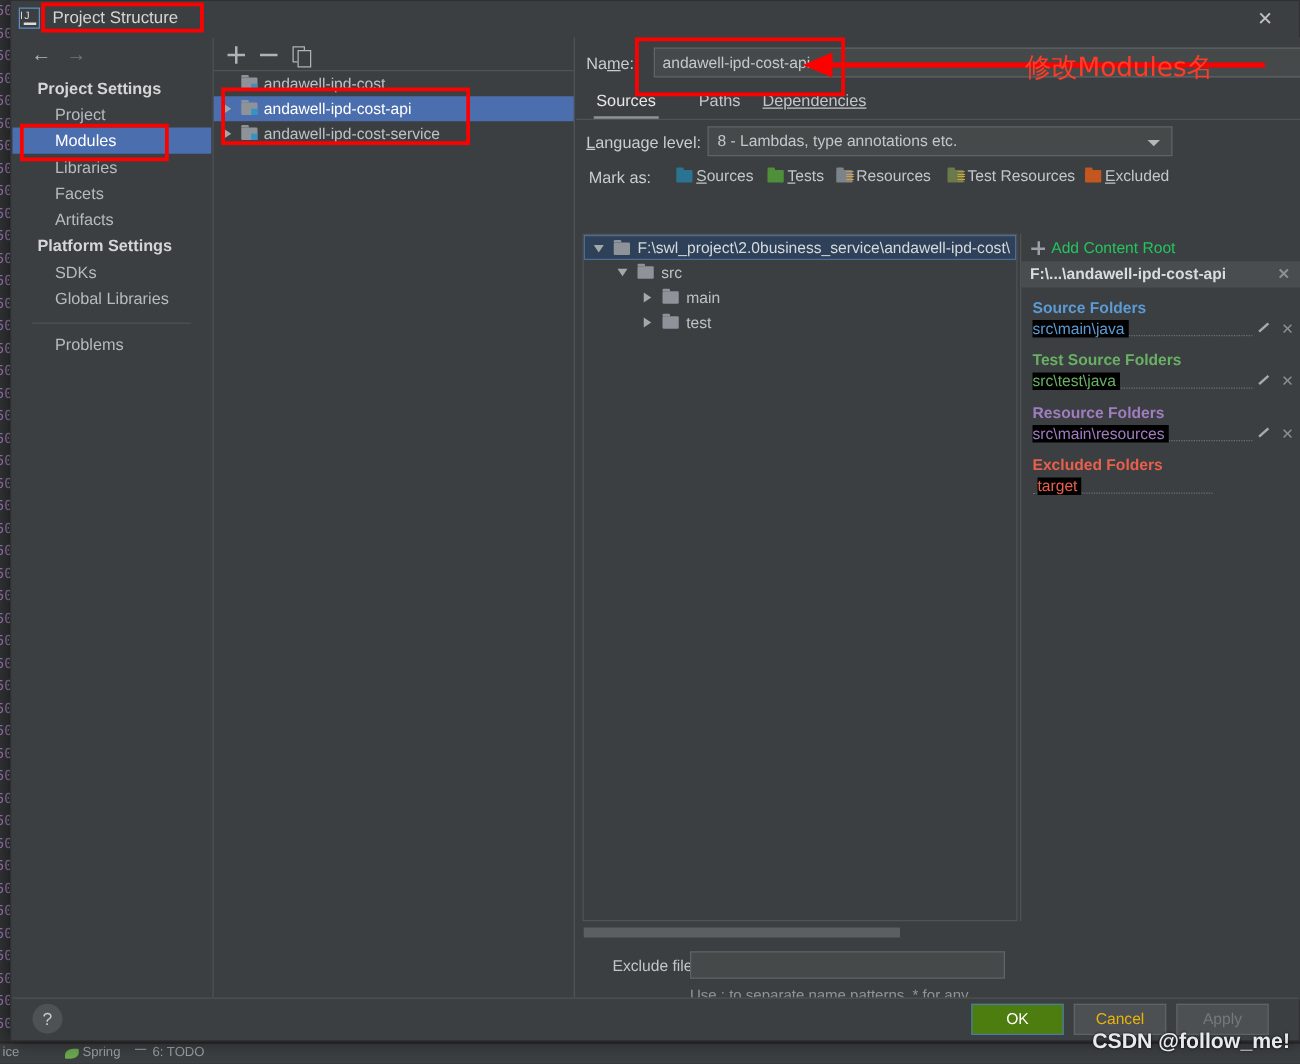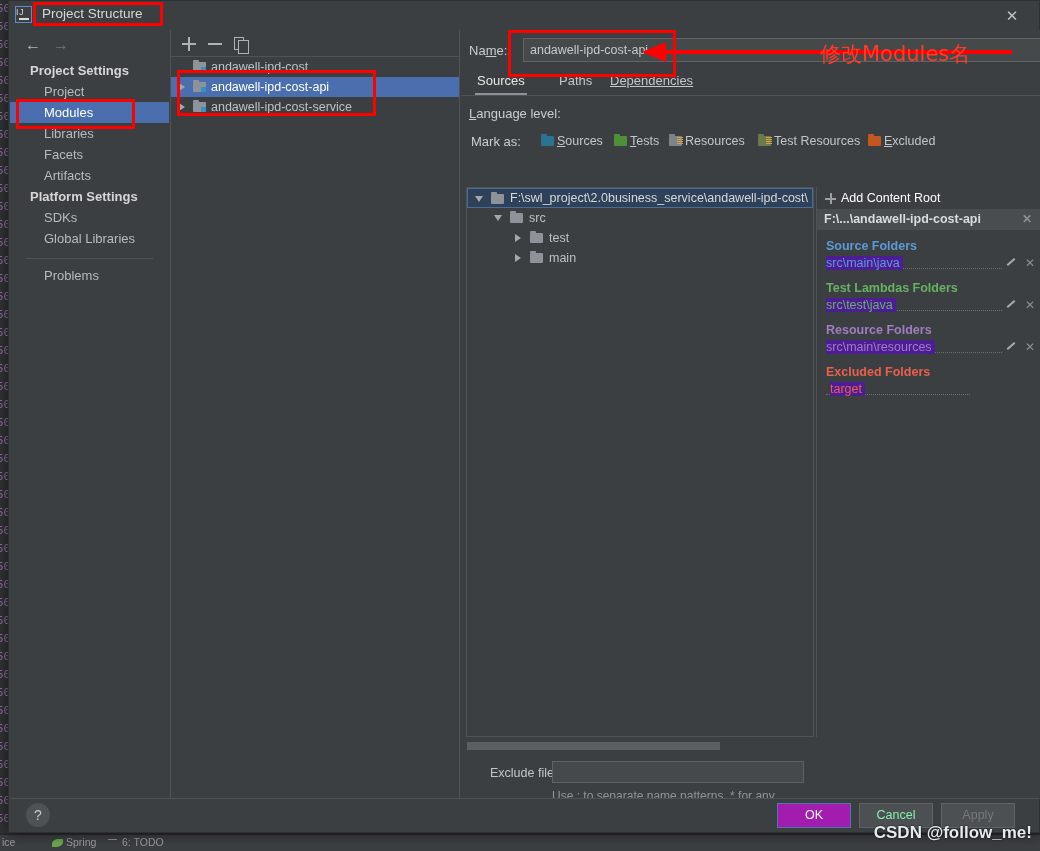--- a/index.html
+++ b/index.html
@@ -198,57 +198,57 @@
   .exclude-hint { position: absolute; left: 86px; top: 28px; width: 252px;
     font-size: 12px; color: #8f9499; line-height: 17px; }
 
   
   .rpanel {
     position: absolute; left: 355px; top: 157px; width: 224px; height: 550px;
     background: #3c3f41; border-left: 1px solid #4f5355;
   }
   .addroot {
     position: relative; height: 22px; line-height: 22px; font-size: 12.5px;
-    color: #ffffff; padding-left: 24px; cursor: pointer;
+    color: #22c55e; padding-left: 24px; cursor: pointer;
   }
   .addroot .pl { position: absolute; left: 8px; top: 6px; width: 11px; height: 11px; }
   .addroot .pl::before { content:""; position:absolute; left:0; top:5px; width:11px; height:2px; background:#9aa0a6; }
   .addroot .pl::after { content:""; position:absolute; left:5px; top:0; width:2px; height:11px; background:#9aa0a6; }
   .rootchip {
     position: relative; height: 21px; line-height: 21px; background: #4a4d4f;
     font-size: 12.5px; font-weight: bold; color: #d8dce0; padding-left: 7px;
   }
   .rootchip .x { position: absolute; right: 8px; top: 0; color: #8b9095; font-size: 12px; cursor: pointer; }
   .fgroup { margin-top: 9px; padding-left: 9px; }
   .fgroup-title { font-size: 12.5px; font-weight: bold; }
   .fitem { position: relative; font-size: 12.5px; margin-top: 2px; height: 17px; line-height: 17px; }
   .fitem .dots { position: absolute; left: 0; right: 38px; bottom: 3px; border-bottom: 1px dotted #6a6f73; z-index: 0; }
-  .fitem .nm { position: relative; background: #4c1d95; padding-right: 3px; z-index: 1; }
+  .fitem .nm { position: relative; background: #000000; padding-right: 3px; z-index: 1; }
   .fitem .pencil { position: absolute; right: 24px; top: 2px; width: 11px; height: 11px; cursor: pointer; }
   .fitem .pencil::before {
     content: ""; position: absolute; left: 1px; top: 4px; width: 10px; height: 2px;
     background: #a7abae; transform: rotate(-42deg);
   }
   .fitem .rx { position: absolute; right: 5px; top: 0; color: #8b9095; font-size: 12px; cursor: pointer; }
   .fplain { font-size: 12.5px; margin-top: 2px; height: 17px; line-height: 17px; }
 
   
   .btnbar { position: absolute; left: 1px; bottom: 1px; width: 1029px; height: 33px;
             background: #3c3f41; border-top: 1px solid #4f5355; }
   .help-btn {
     position: absolute; left: 16px; top: 4px; width: 24px; height: 24px;
     border-radius: 50%; background: #4e5254; color: #c5c9cc;
     font-size: 14px; text-align: center; line-height: 24px; cursor: pointer;
   }
   .btn {
     position: absolute; top: 4px; height: 25px; line-height: 23px;
     font-size: 12.5px; text-align: center; cursor: pointer;
-    border: 1px solid #5e6366; background: #4c5052; color: #86efac;
-  }
-  .btn.primary { background: #a21caf; border-color: #4a7aab; color: #ffffff; }
+    border: 1px solid #5e6366; background: #4c5052; color: #eab308;
+  }
+  .btn.primary { background: #4d7c0f; border-color: #4a7aab; color: #ffffff; }
   .btn.disabled { color: #76797b; }
 
   
   .annot-box { position: absolute; border: 3px solid #ff0000; pointer-events: none; }
   .annot-arrow { position: absolute; pointer-events: none; }
   .annot-text {
     position: absolute; color: #ff3c28; font-size: 21px; white-space: nowrap;
     pointer-events: none; font-family: "DejaVu Sans", sans-serif;
   }
   .watermark {
@@ -384,20 +384,24 @@
       </div>
 
       <div class="tabs">
         <div class="tab active" style="left:14px;">Sources</div>
         <div class="tab" style="left:96px;">Paths</div>
         <div class="tab" style="left:147px;text-decoration:underline;">Dependencies</div>
       </div>
 
       <div class="lang-row">
         <div class="lang-label"><u>L</u>anguage level:</div>
+        <div class="lang-select">
+          <span>8 - Lambdas, type annotations etc.</span>
+          <span class="caret"></span>
+        </div>
       </div>
 
       <div class="markas">
         <div class="markas-label">Mark as:</div>
         <div class="mk" style="left:80px;">
           <span class="sw" style="background:#2a7391;"></span><u>S</u>ources
         </div>
         <div class="mk" style="left:153px;">
           <span class="sw" style="background:#4f8f3a;"></span><u>T</u>ests
         </div>
@@ -419,26 +423,26 @@
           <span>F:\swl_project\2.0business_service\andawell-ipd-cost\</span>
         </div>
         <div class="frow" style="padding-left:62px;">
           <span class="ftri-down" style="left:27px;"></span>
           <span class="ffolder" style="left:43px;"></span>
           <span>src</span>
         </div>
         <div class="frow" style="padding-left:82px;">
           <span class="ftri-right" style="left:48px;"></span>
           <span class="ffolder" style="left:63px;"></span>
-          <span>test</span>
+          <span>main</span>
         </div>
         <div class="frow" style="padding-left:82px;">
           <span class="ftri-right" style="left:48px;"></span>
           <span class="ffolder" style="left:63px;"></span>
-          <span>main</span>
+          <span>test</span>
         </div>
       </div>
 
       <div class="hscroll">
         <div class="thumb"></div>
       </div>
 
       <div class="exclude-row">
         <div class="exclude-label">Exclude files:</div>
         <input class="exclude-input" type="text" value="" style="">
@@ -462,21 +466,21 @@
           <div class="fgroup-title" style="color:#5b9bd5;">Source Folders</div>
           <div class="fitem">
             <span class="dots"></span>
             <span class="nm" style="color:#5b9bd5;">src\main\java</span>
             <span class="pencil"></span>
             <span class="rx">✕</span>
           </div>
         </div>
 
         <div class="fgroup">
-          <div class="fgroup-title" style="color:#68b064;">Test Lambdas Folders</div>
+          <div class="fgroup-title" style="color:#68b064;">Test Source Folders</div>
           <div class="fitem">
             <span class="dots"></span>
             <span class="nm" style="color:#68b064;">src\test\java</span>
             <span class="pencil"></span>
             <span class="rx">✕</span>
           </div>
         </div>
 
         <div class="fgroup">
           <div class="fgroup-title" style="color:#a07cc0;">Resource Folders</div>

